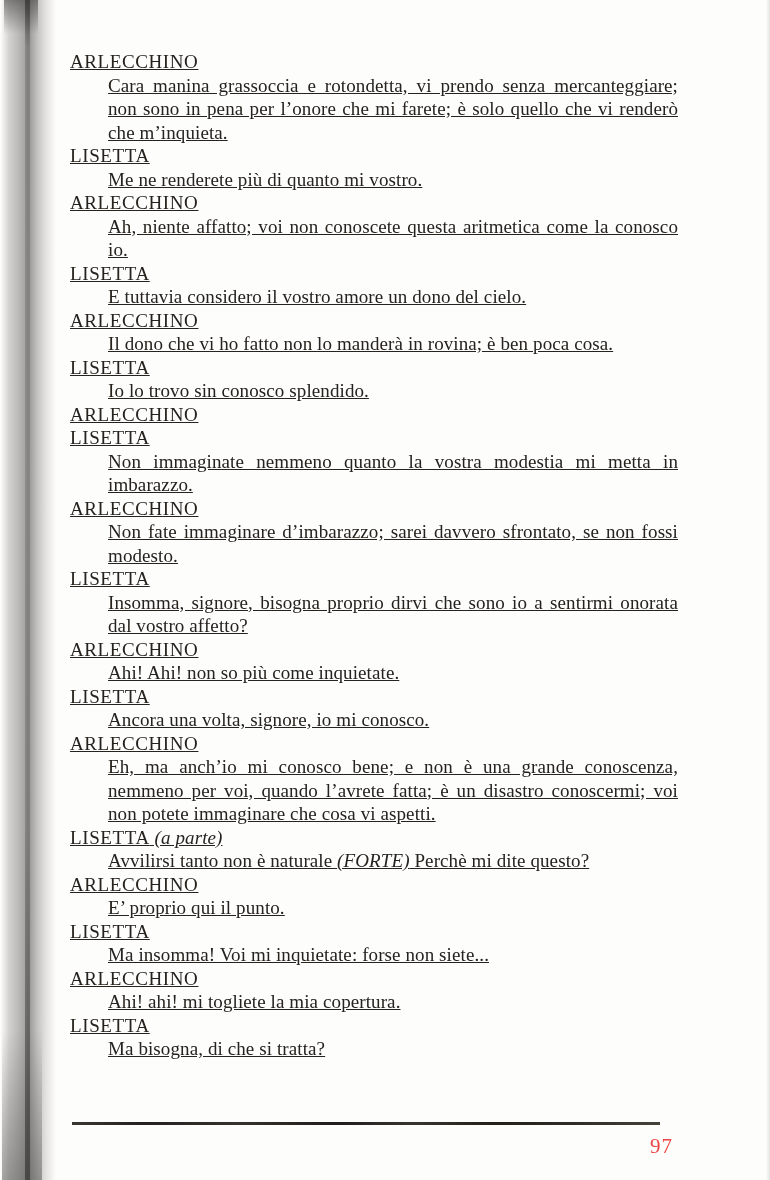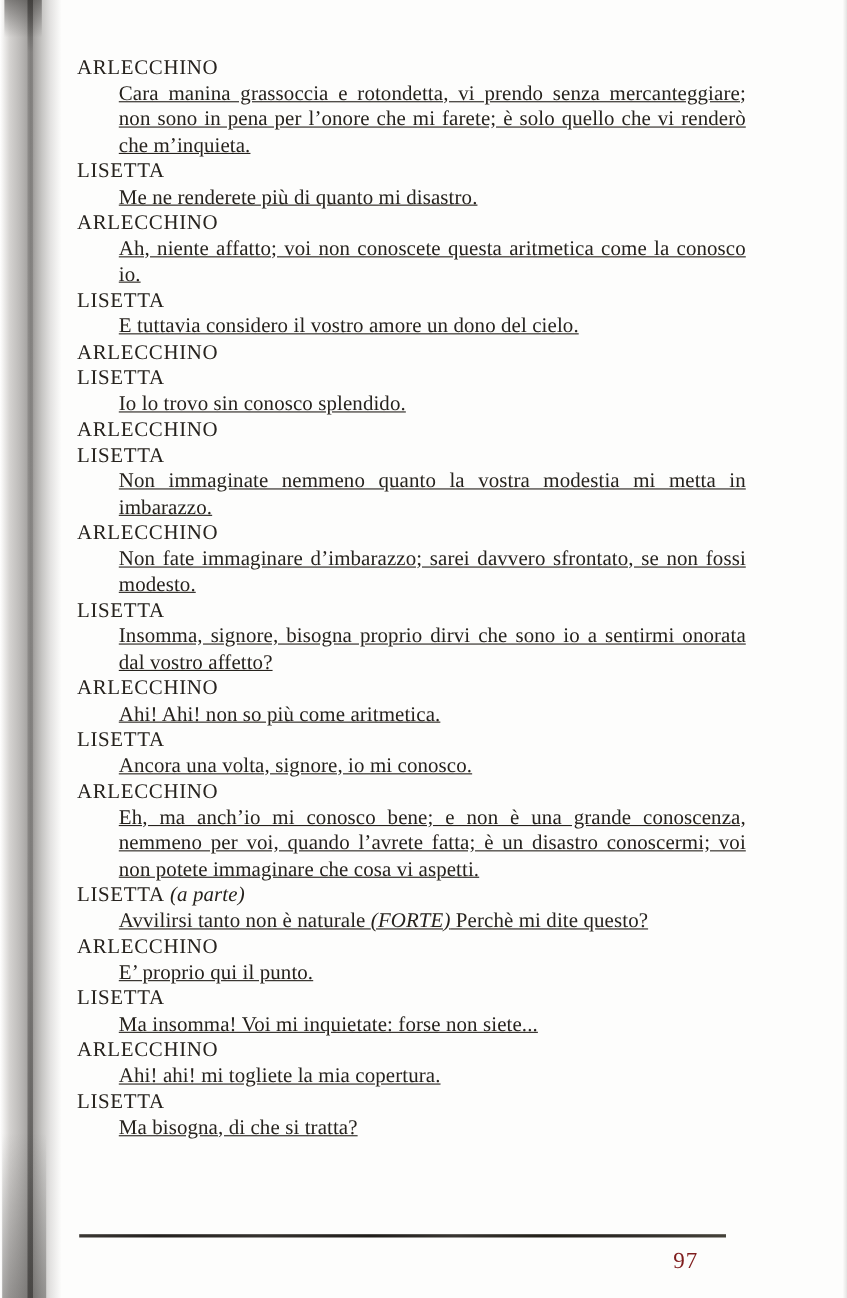--- a/index.html
+++ b/index.html
@@ -69,20 +69,21 @@
     left: 70px; top: 50px;
     width: 608px;
     font-size: 19px;
     line-height: 23.5px;
     letter-spacing: 0.1px;
   }
   .speech { margin: 0; }
   .speaker {
     font-variant: normal;
     letter-spacing: 0.6px;
+    text-decoration: underline;
   }
   .speaker em {
     letter-spacing: 0.1px;
   }
   .line {
     margin: 0;
     padding-left: 38px;
     text-align: justify;
     text-decoration: underline;
   }
@@ -91,55 +92,56 @@
   .footer-rule {
     position: absolute;
     left: 72px; top: 1122px;
     width: 588px; height: 3px;
     background: linear-gradient(90deg,
       #3a3733 0%, #24211e 12%, #35322e 28%, #201d1a 45%,
       #383531 58%, #232019 72%, #302d29 86%, #454239 100%);
   }
   .page-number {
     position: absolute;
-    left: 612px; top: 1134px;
+    left: 650px; top: 1134px;
     font-size: 21px;
     letter-spacing: 1px;
-    color: #7f1d1d;
+    color: #ef4444;
   }
 </style>
 </head>
 <body>
 
 <div class="scan-page">
   <div class="binding-shadow"></div>
   <div class="binding-ridge"></div>
   <div class="binding-top-dark"></div>
   <div class="binding-bottom-dark"></div>
   <div class="right-edge-shade"></div>
 
   <main class="text-block" id="dialogue-list">
       <section class="speech">
         <div class="speaker">ARLECCHINO</div>
         <p class="line">Cara manina grassoccia e rotondetta, vi prendo senza mercanteggiare; non sono in pena per l’onore che mi farete; è solo quello che vi renderò che m’inquieta.</p>
       </section>
       <section class="speech">
         <div class="speaker">LISETTA</div>
-        <p class="line">Me ne renderete più di quanto mi disastro.</p>
+        <p class="line">Me ne renderete più di quanto mi vostro.</p>
       </section>
       <section class="speech">
         <div class="speaker">ARLECCHINO</div>
         <p class="line">Ah, niente affatto; voi non conoscete questa aritmetica come la conosco io.</p>
       </section>
       <section class="speech">
         <div class="speaker">LISETTA</div>
         <p class="line">E tuttavia considero il vostro amore un dono del cielo.</p>
       </section>
       <section class="speech">
         <div class="speaker">ARLECCHINO</div>
+        <p class="line">Il dono che vi ho fatto non lo manderà in rovina; è ben poca cosa.</p>
       </section>
       <section class="speech">
         <div class="speaker">LISETTA</div>
         <p class="line">Io lo trovo sin conosco splendido.</p>
       </section>
       <section class="speech">
         <div class="speaker">ARLECCHINO</div>
       </section>
       <section class="speech">
         <div class="speaker">LISETTA</div>
@@ -148,21 +150,21 @@
       <section class="speech">
         <div class="speaker">ARLECCHINO</div>
         <p class="line">Non fate immaginare d’imbarazzo; sarei davvero sfrontato, se non fossi modesto.</p>
       </section>
       <section class="speech">
         <div class="speaker">LISETTA</div>
         <p class="line">Insomma, signore, bisogna proprio dirvi che sono io a sentirmi onorata dal vostro affetto?</p>
       </section>
       <section class="speech">
         <div class="speaker">ARLECCHINO</div>
-        <p class="line">Ahi! Ahi! non so più come aritmetica.</p>
+        <p class="line">Ahi! Ahi! non so più come inquietate.</p>
       </section>
       <section class="speech">
         <div class="speaker">LISETTA</div>
         <p class="line">Ancora una volta, signore, io mi conosco.</p>
       </section>
       <section class="speech">
         <div class="speaker">ARLECCHINO</div>
         <p class="line">Eh, ma anch’io mi conosco bene; e non è una grande conoscenza, nemmeno per voi, quando l’avrete fatta; è un disastro conoscermi; voi non potete immaginare che cosa vi aspetti.</p>
       </section>
       <section class="speech">

